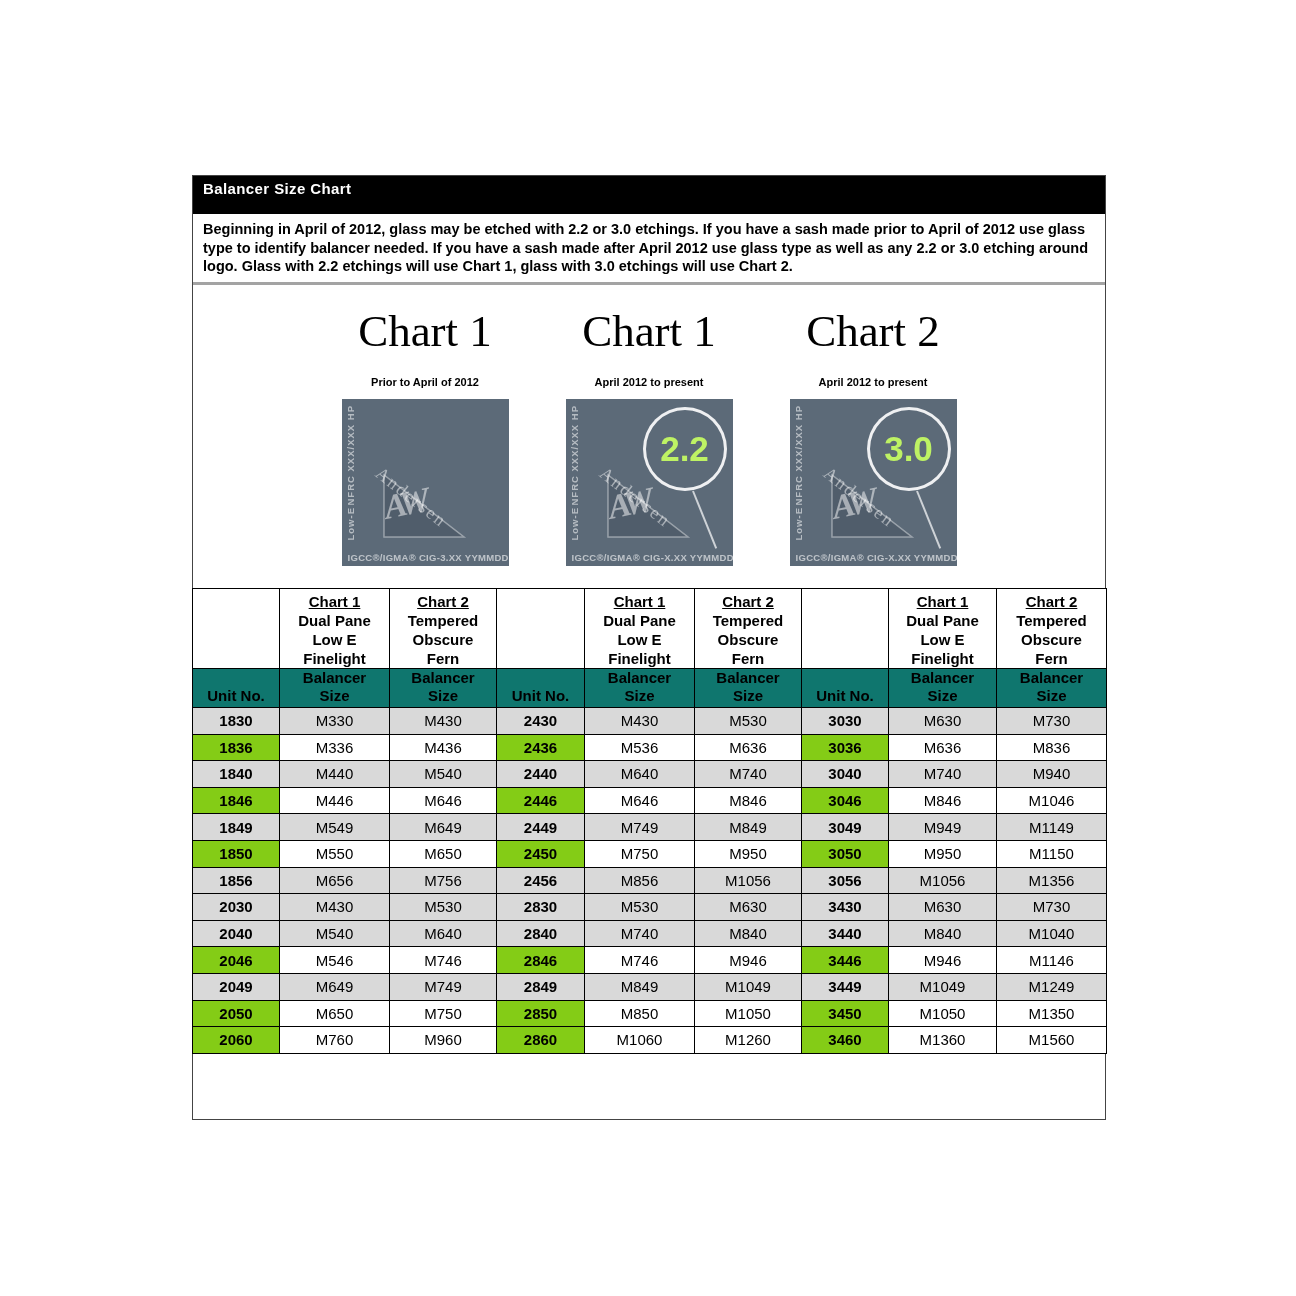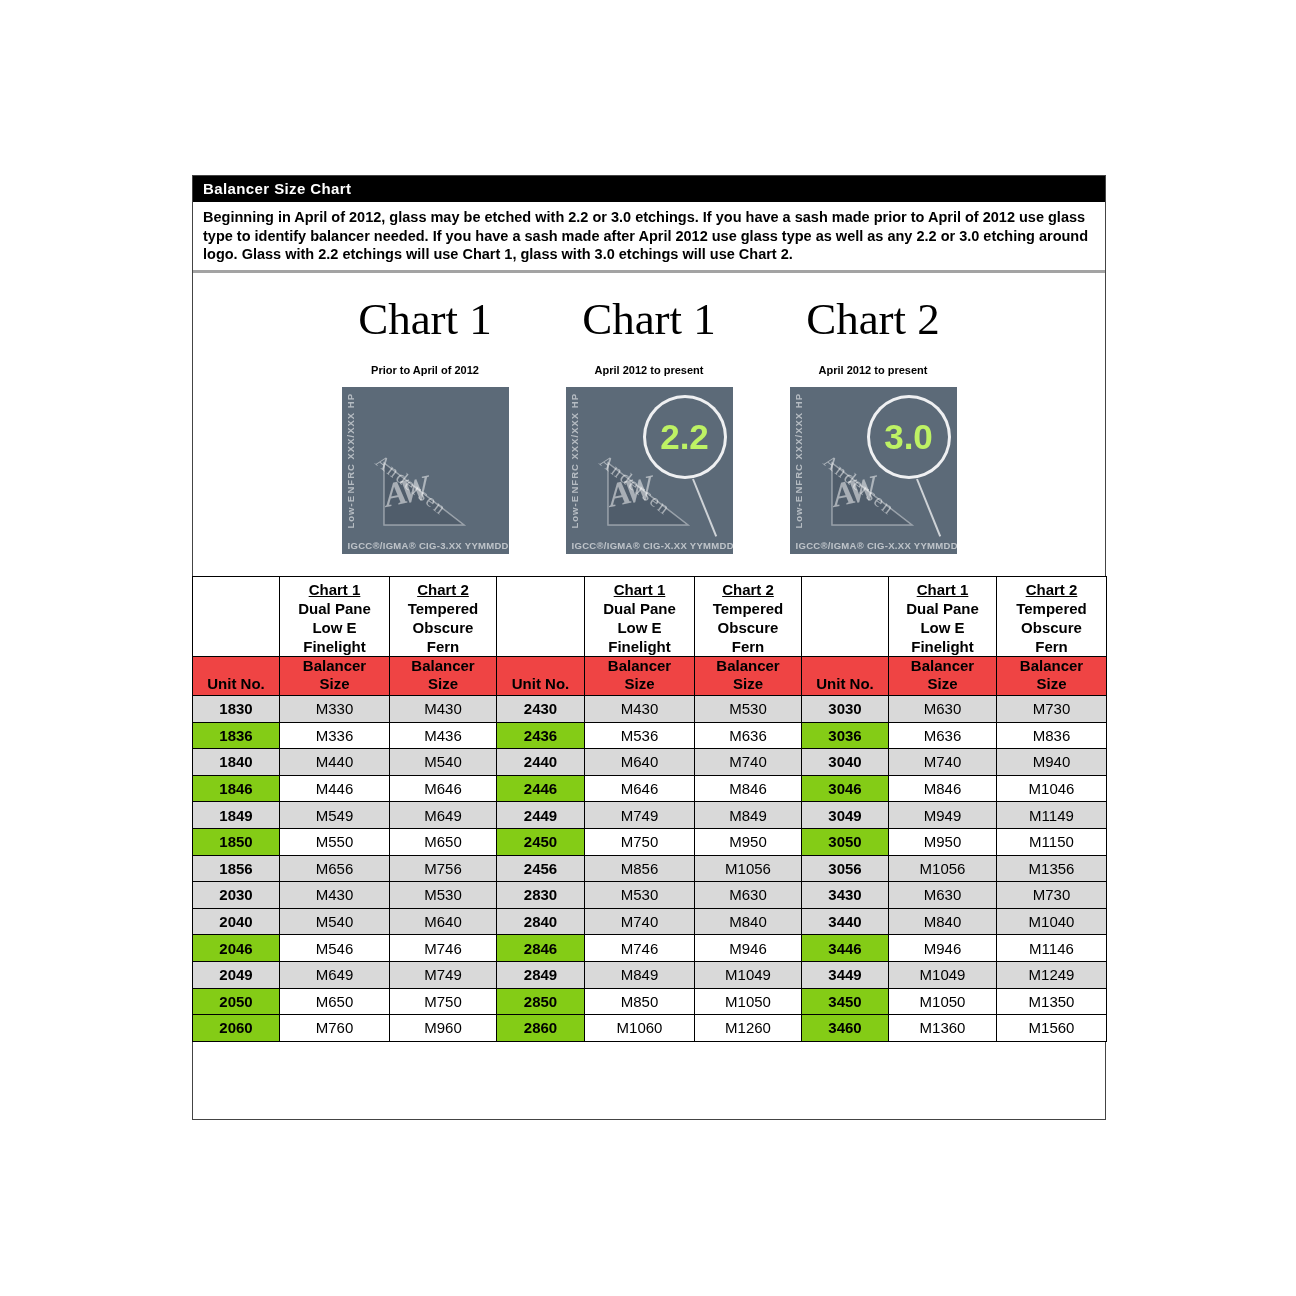--- a/index.html
+++ b/index.html
@@ -6,21 +6,21 @@
   body {
     width:1296px; height:1296px; position:relative; background:#ffffff;
     font-family:"Liberation Sans", sans-serif; color:#000;
   }
   .doc {
     position:absolute; left:192px; top:175px; width:914px; height:945px;
     border:1px solid #444; box-sizing:border-box; background:#fff;
   }
   
   .title-bar {
-    height:26px; background:#000; color:#fff; font-weight:bold; font-size:15px;
+    height:38px; background:#000; color:#fff; font-weight:bold; font-size:15px;
     line-height:26px; padding-left:10px; letter-spacing:0.4px;
   }
   
   .intro {
     padding:6px 10px 8px 10px; font-weight:bold; font-size:14.5px; line-height:18.5px;
     border-bottom:3px solid #a3a3a3; height:54px;
   }
   
   .charts { position:relative; height:303px; }
   .chart-col { position:absolute; top:0; width:230px; text-align:center; }
@@ -69,21 +69,21 @@
   
   table.balancer {
     width:914px; border-collapse:collapse; table-layout:fixed; margin-left:-1px;
   }
   table.balancer th, table.balancer td {
     border:1.5px solid #000; text-align:center; font-size:15px; box-sizing:border-box;
     padding:0 2px; overflow:hidden;
   }
   tr.hrow1 th { height:76px; vertical-align:top; font-weight:bold; line-height:19px; padding-top:3px; background:#fff; }
   tr.hrow1 .ln0 { text-decoration:underline; }
-  tr.hrow2 th { height:39px; vertical-align:bottom; font-weight:bold; line-height:18px; padding-bottom:2px; background:#ef4444; }
+  tr.hrow2 th { height:39px; vertical-align:bottom; font-weight:bold; line-height:18px; padding-bottom:2px; background:#0f766e; }
   tbody td { height:26.6px; font-weight:normal; background:#fff; }
   tbody td.unit { font-weight:bold; background:#84cc16; }
   tbody tr.shaded td { background:#d9d9d9; }
 </style>
 </head>
 <body>
 
 <div class="doc">
 
   <div class="title-bar">Balancer Size Chart</div>

